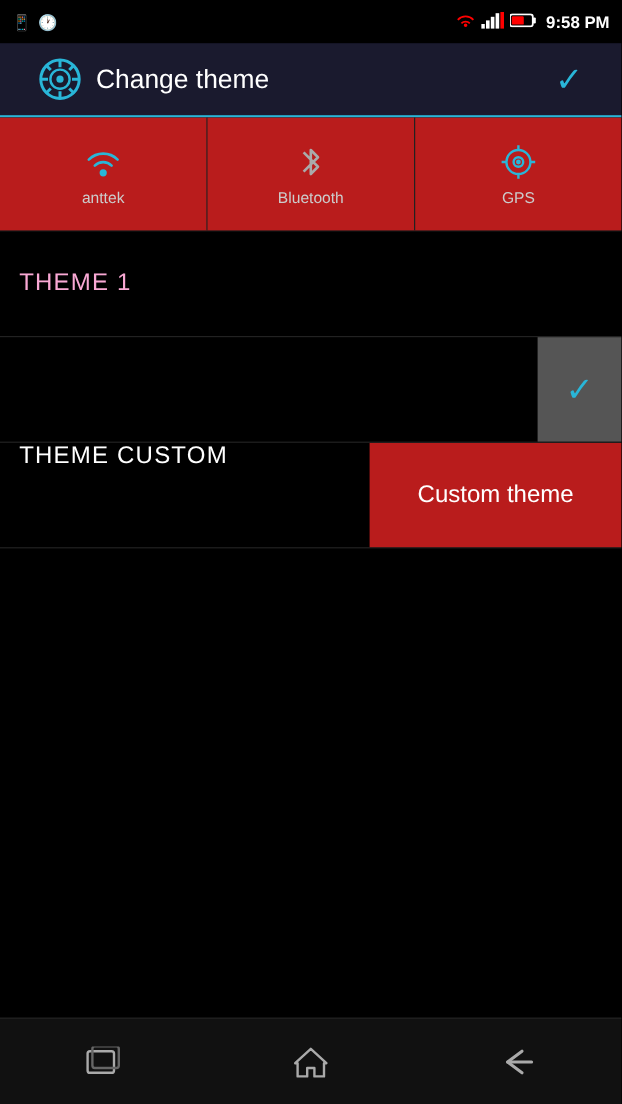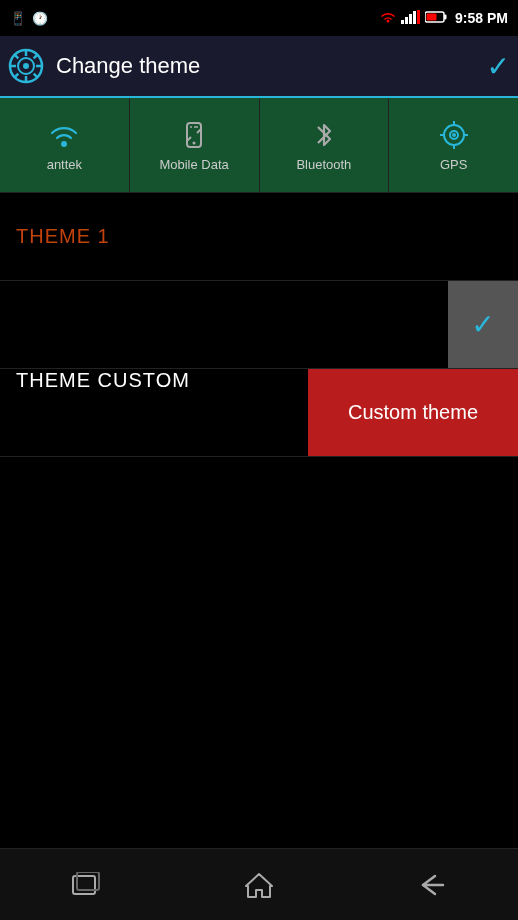--- a/index.html
+++ b/index.html
@@ -41,21 +41,21 @@
       margin-right: auto;
     }
 
     
     #header {
       width: 100%;
       height: 62px;
       background: #1a1a2e;
       display: flex;
       align-items: center;
-      padding: 0 8px;
+      padding: 0 32px;
       border-bottom: 2px solid #29b6d8;
     }
     #header-icon {
       width: 36px;
       height: 36px;
       margin-right: 12px;
     }
     #header-title {
       font-size: 22px;
       font-weight: 400;
@@ -78,21 +78,21 @@
     }
     .toggle-item {
       flex: 1;
       display: flex;
       flex-direction: column;
       align-items: center;
       justify-content: center;
       gap: 6px;
       border-right: 1px solid #222;
       cursor: pointer;
-      background: #14532d;
+      background: #b91c1c;
     }
     .toggle-item:last-child { border-right: none; }
     .toggle-label {
       font-size: 13px;
       color: #ccc;
     }
 
     
     #theme-list {
       width: 100%;
@@ -104,21 +104,21 @@
       width: 100%;
       height: 88px;
       border-bottom: 1px solid #222;
       padding: 0 16px;
       cursor: pointer;
       position: relative;
     }
     .theme-row-label {
       font-size: 20px;
       font-weight: 500;
-      color: #c2410c;
+      color: #f9a8d4;
       letter-spacing: 1px;
     }
     .theme-check {
       position: absolute;
       right: 0;
       top: 0;
       bottom: 0;
       width: 70px;
       background: #555;
       display: flex;
@@ -245,31 +245,20 @@
 
   <div class="toggle-item">
     <svg class="svg-icon" viewBox="0 0 32 32">
       <circle cx="16" cy="25" r="3" fill="#29b6d8"></circle>
       <path d="M9 19a10 10 0 0114 0" stroke="#29b6d8" stroke-width="2.2" fill="none" stroke-linecap="round"></path>
       <path d="M4 14a17 17 0 0124 0" stroke="#29b6d8" stroke-width="2.2" fill="none" stroke-linecap="round"></path>
     </svg>
     <span class="toggle-label">anttek</span>
   </div>
 
-  <div class="toggle-item">
-    <svg class="svg-icon" viewBox="0 0 32 32">
-      <rect x="9" y="4" width="14" height="24" rx="3" stroke="#aaa" stroke-width="2" fill="none"></rect>
-      <line x1="16" y1="8" x2="20" y2="8" stroke="#aaa" stroke-width="1.5"></line>
-      <line x1="12" y1="8" x2="14" y2="8" stroke="#aaa" stroke-width="1.5"></line>
-      <circle cx="16" cy="24" r="1.5" fill="#aaa"></circle>
-      <path d="M13 18l-4 4 4-4" stroke="#aaa" stroke-width="1.8" fill="none"></path>
-      <path d="M19 14l4-4-4 4" stroke="#aaa" stroke-width="1.8" fill="none"></path>
-    </svg>
-    <span class="toggle-label">Mobile Data</span>
-  </div>
 
   <div class="toggle-item">
     <svg class="svg-icon" viewBox="0 0 32 32">
       <polyline points="10,8 22,20 16,26 16,6 22,12 10,24" fill="none" stroke="#aaa" stroke-width="2.2" stroke-linejoin="round"></polyline>
     </svg>
     <span class="toggle-label">Bluetooth</span>
   </div>
 
   <div class="toggle-item">
     <svg class="svg-icon" viewBox="0 0 32 32">

